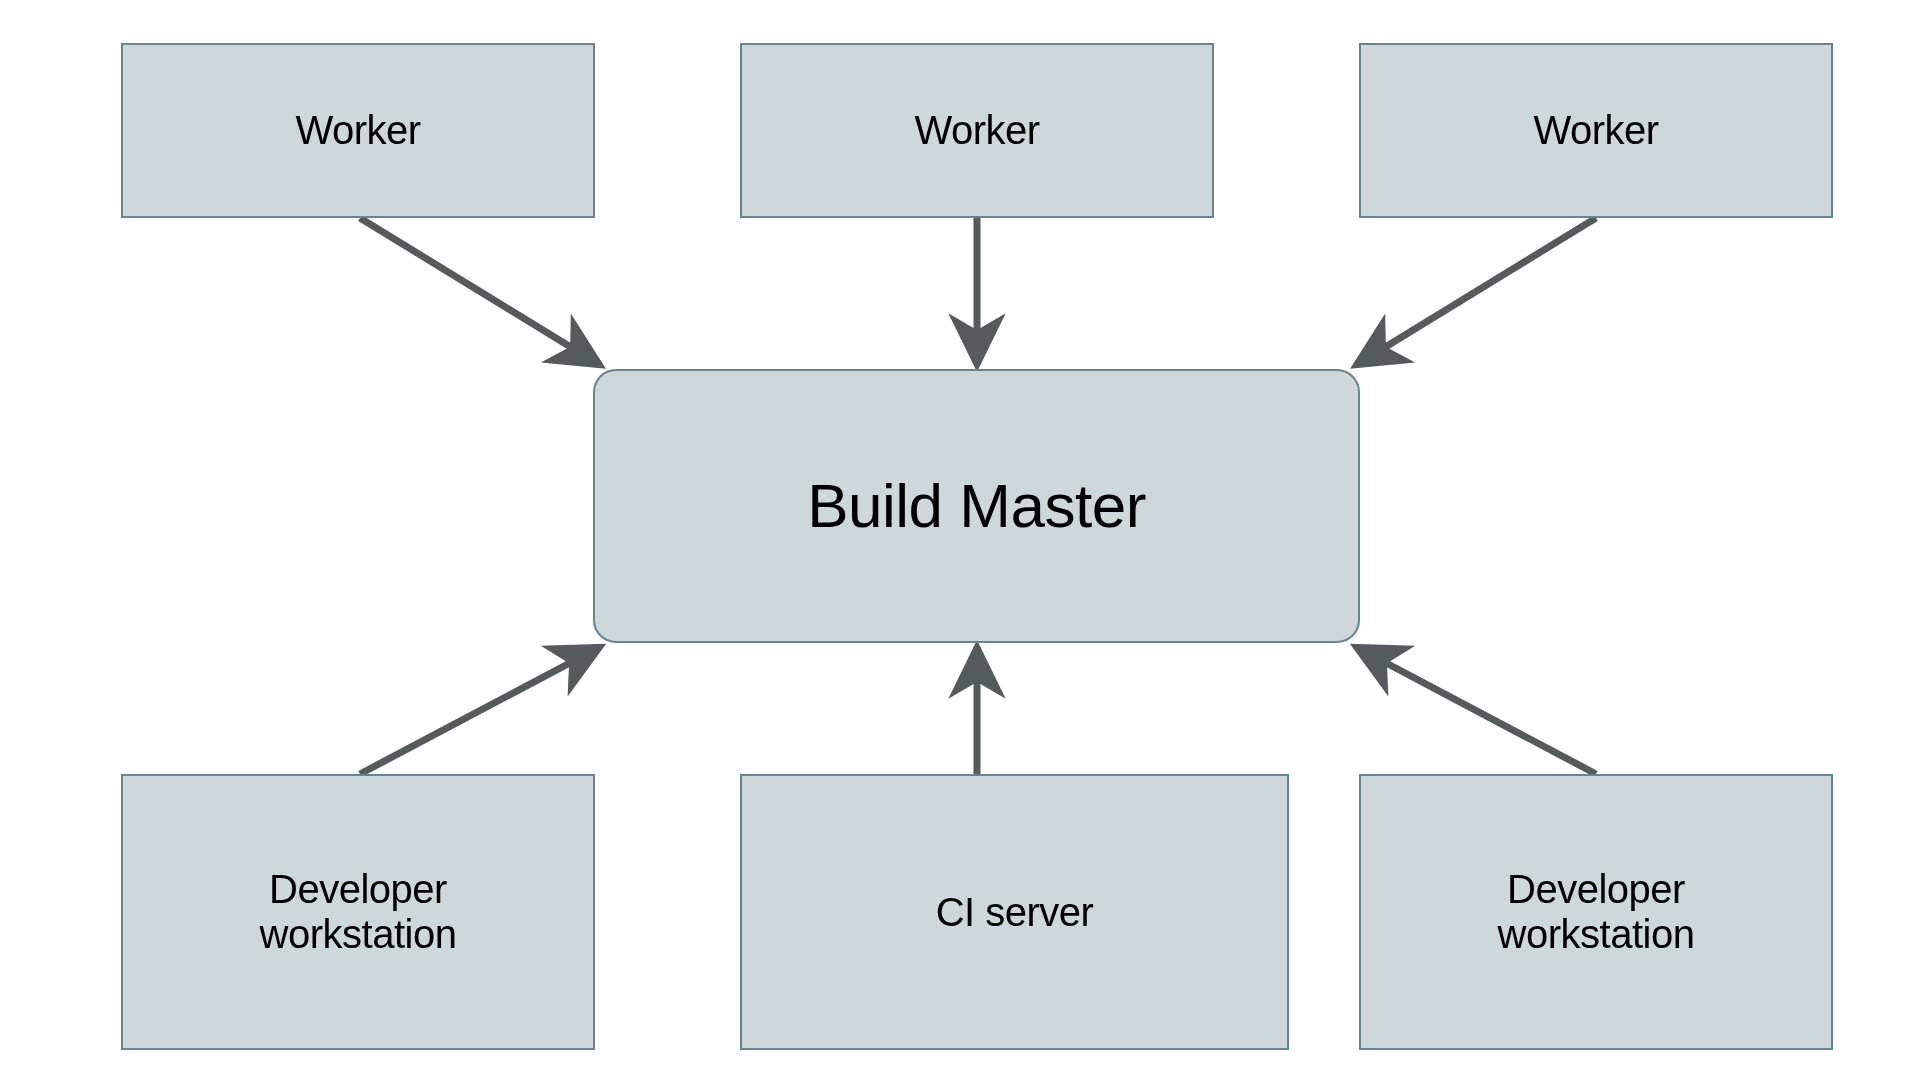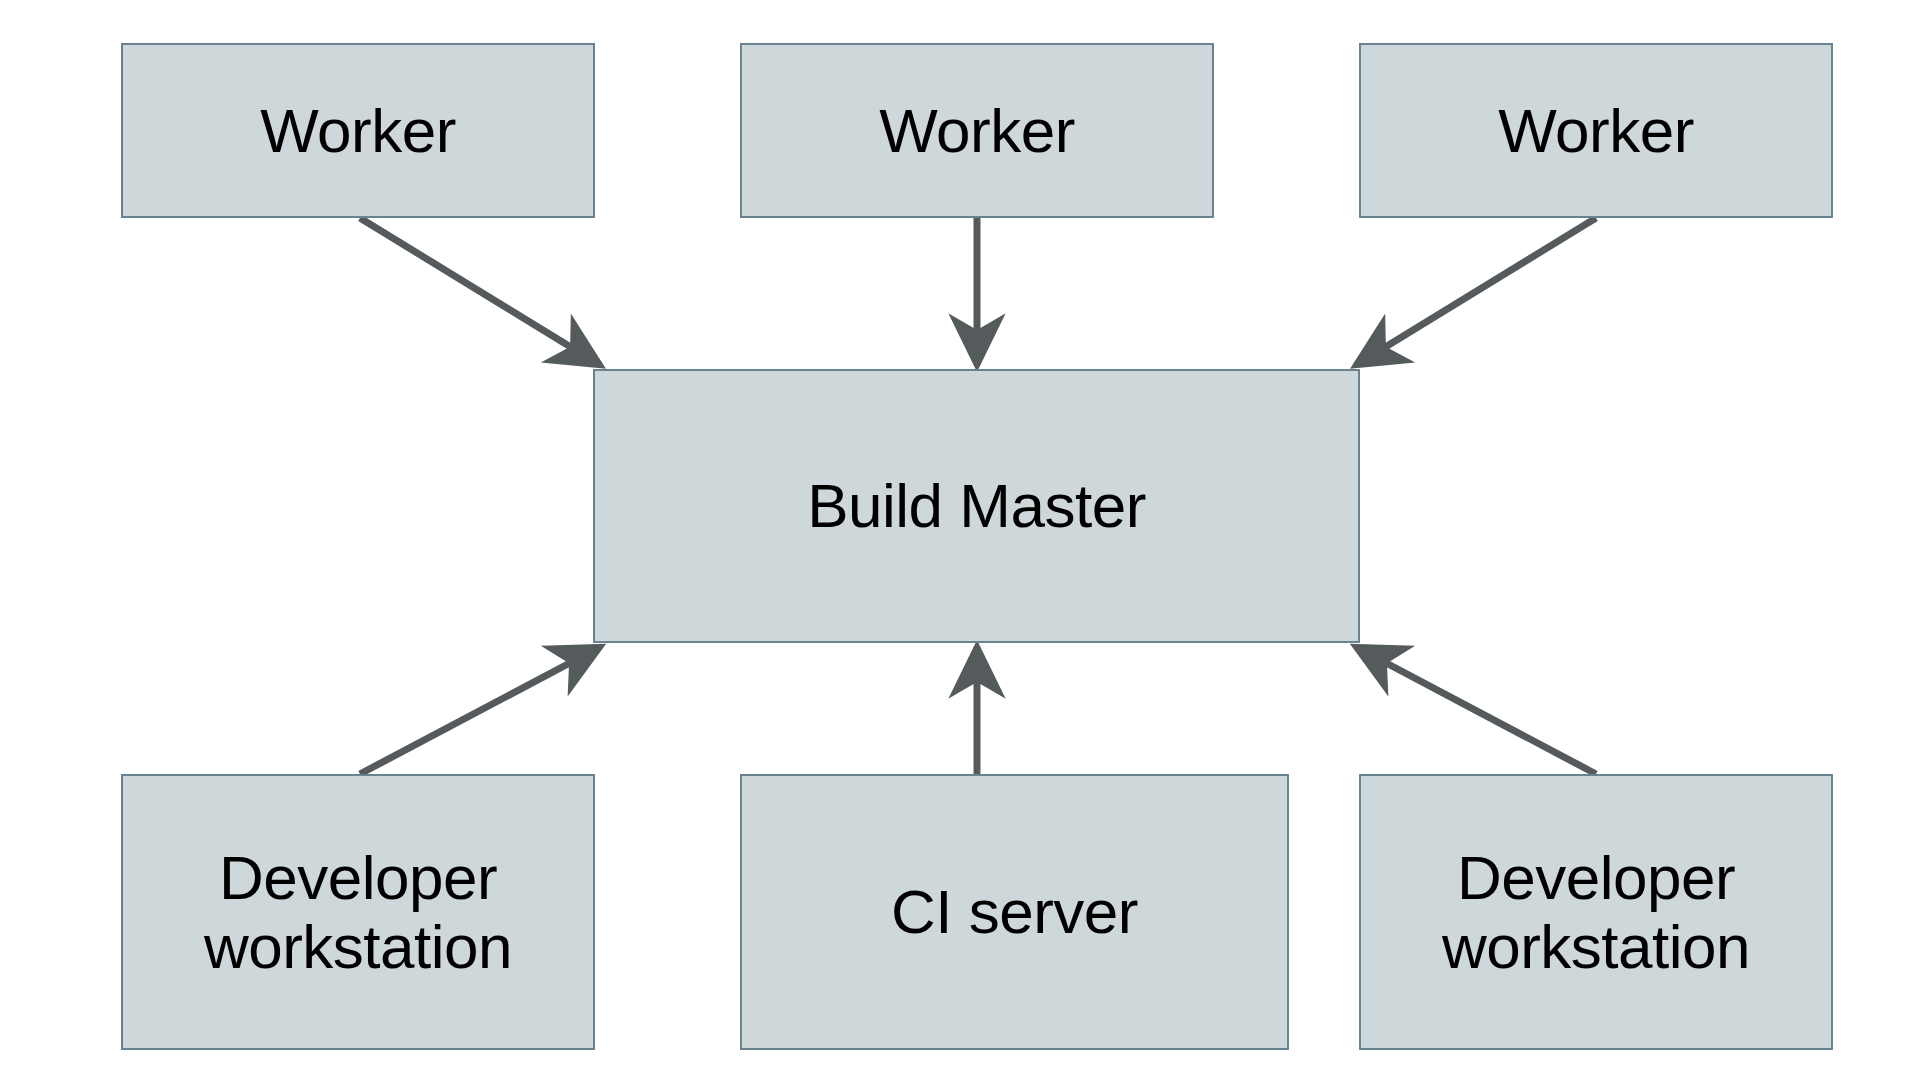--- a/index.html
+++ b/index.html
@@ -30,21 +30,21 @@
     box-sizing: border-box;
     background: #ced7da;
     border: 2px solid #6a8391;
     display: flex;
     align-items: center;
     justify-content: center;
     text-align: center;
   }
   .node-label {
     font-family: "Liberation Sans", sans-serif;
-    font-size: 62px;
+    font-size: 40px;
     line-height: 1.12;
     color: #000000;
     letter-spacing: -0.5px;
     white-space: pre-line;
     font-weight: 400;
   }
   .node-master .node-label {
     font-size: 62px;
   }
 </style>
@@ -74,21 +74,21 @@
   </div>
 
   <div class="node node-worker" style="left: 740px; top: 43px; width: 474px; height: 175px; background: rgb(206, 215, 218); border-color: rgb(106, 131, 145);">
     <span class="node-label" style="color: rgb(0, 0, 0);">Worker</span>
   </div>
 
   <div class="node node-worker" style="left: 1359px; top: 43px; width: 474px; height: 175px; background: rgb(206, 215, 218); border-color: rgb(106, 131, 145);">
     <span class="node-label" style="color: rgb(0, 0, 0);">Worker</span>
   </div>
 
-  <div class="node node-master" style="left: 593px; top: 369px; width: 767px; height: 274px; background: rgb(206, 215, 218); border-color: rgb(106, 131, 145);">
+  <div class="node node-master" style="left: 593px; top: 369px; width: 767px; height: 274px; background: rgb(206, 215, 218); border-color: rgb(106, 131, 145); border-radius: 23px;">
     <span class="node-label" style="color: rgb(0, 0, 0);">Build Master</span>
   </div>
 
   <div class="node node-dev" style="left: 121px; top: 774px; width: 474px; height: 276px; background: rgb(206, 215, 218); border-color: rgb(106, 131, 145);">
     <span class="node-label" style="color: rgb(0, 0, 0);">Developer
 workstation</span>
   </div>
 
   <div class="node node-ci" style="left: 740px; top: 774px; width: 549px; height: 276px; background: rgb(206, 215, 218); border-color: rgb(106, 131, 145);">
     <span class="node-label" style="color: rgb(0, 0, 0);">CI server</span>

